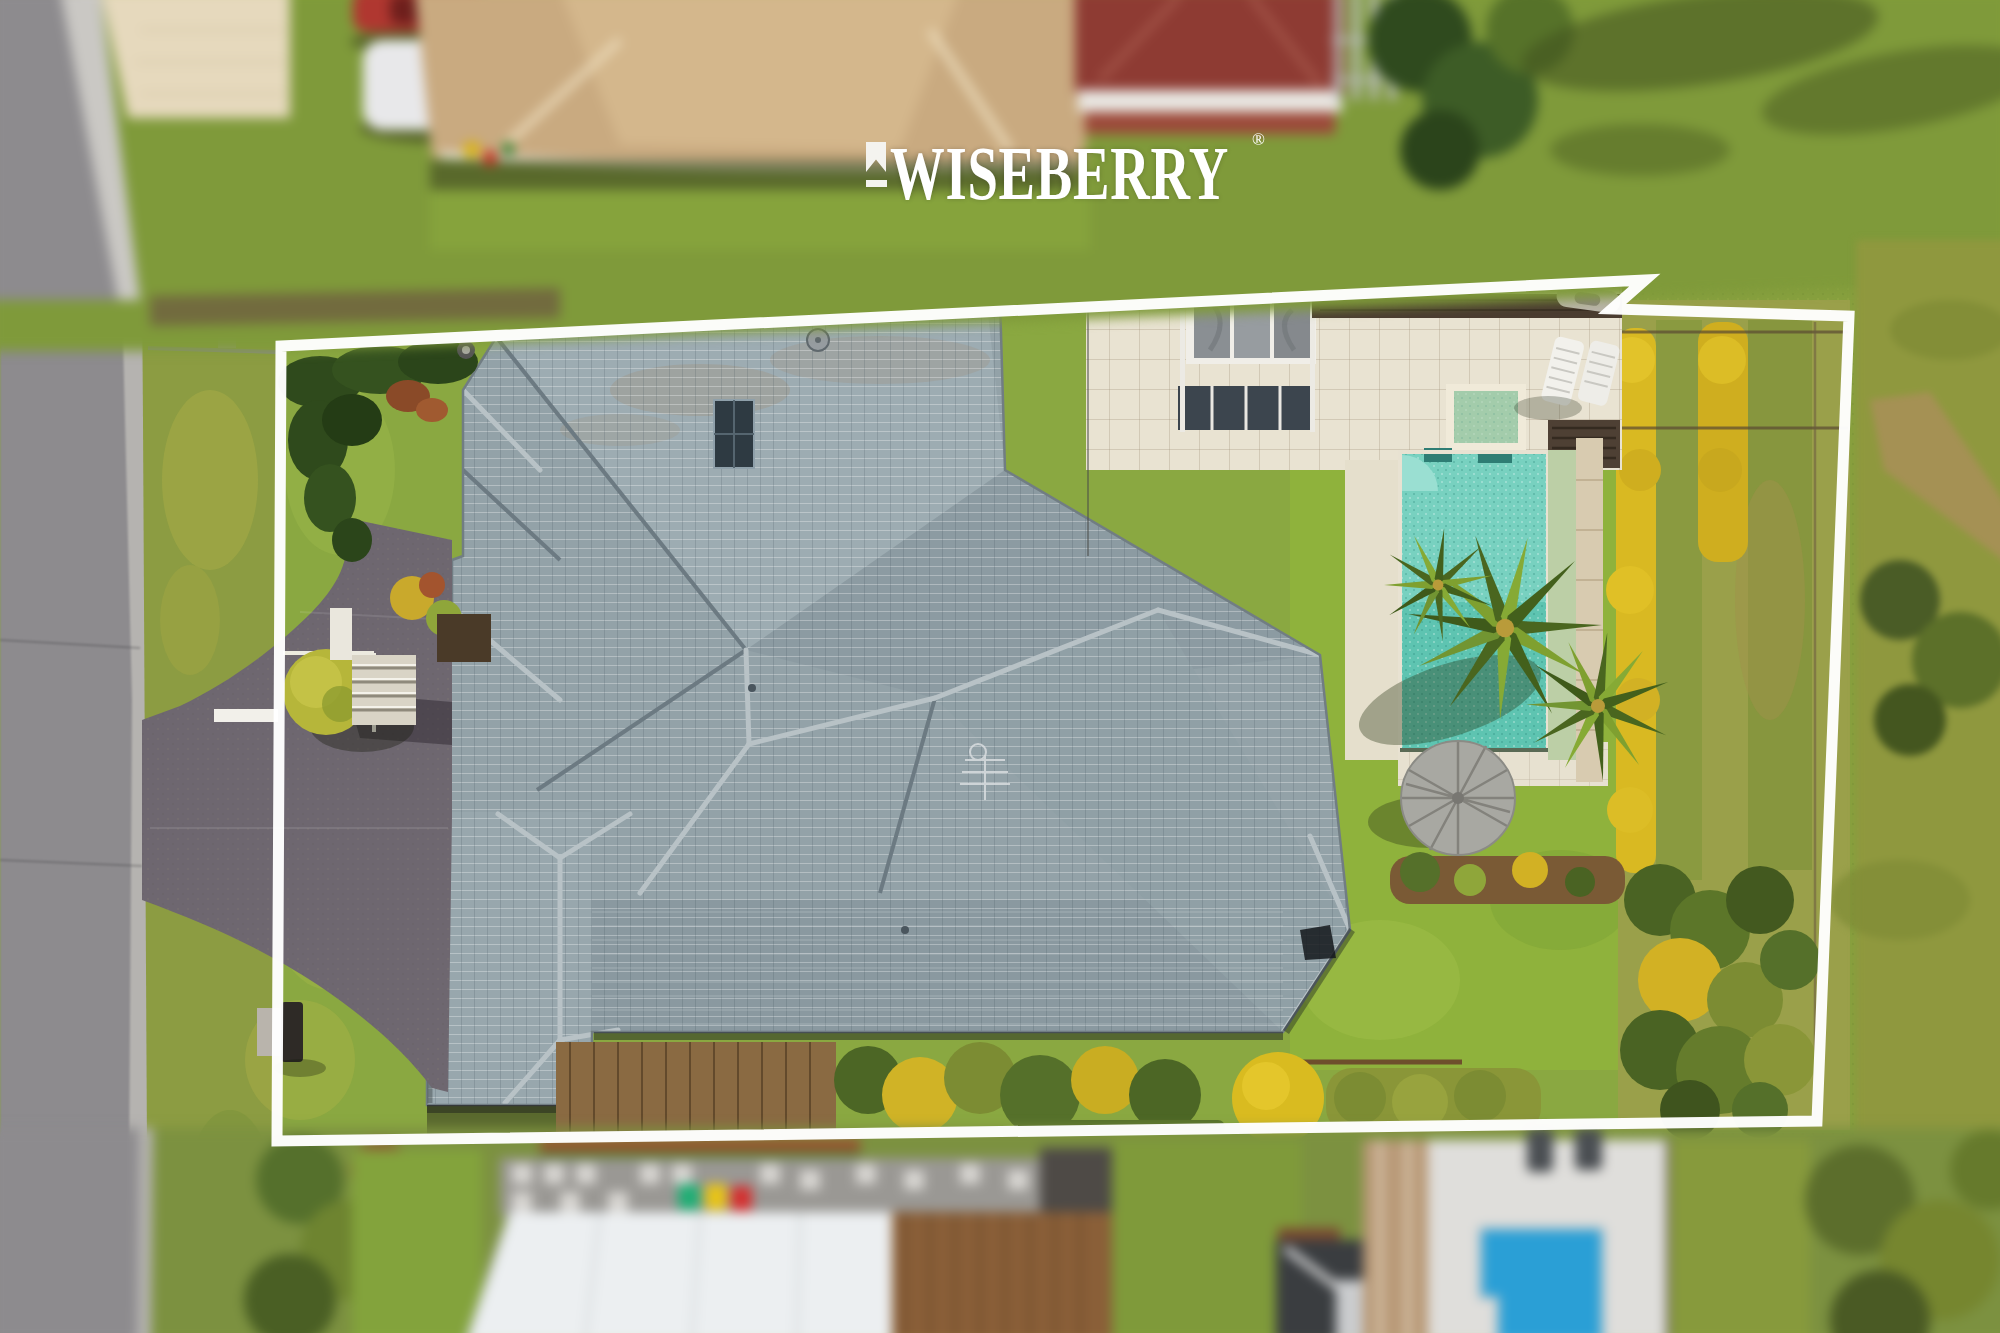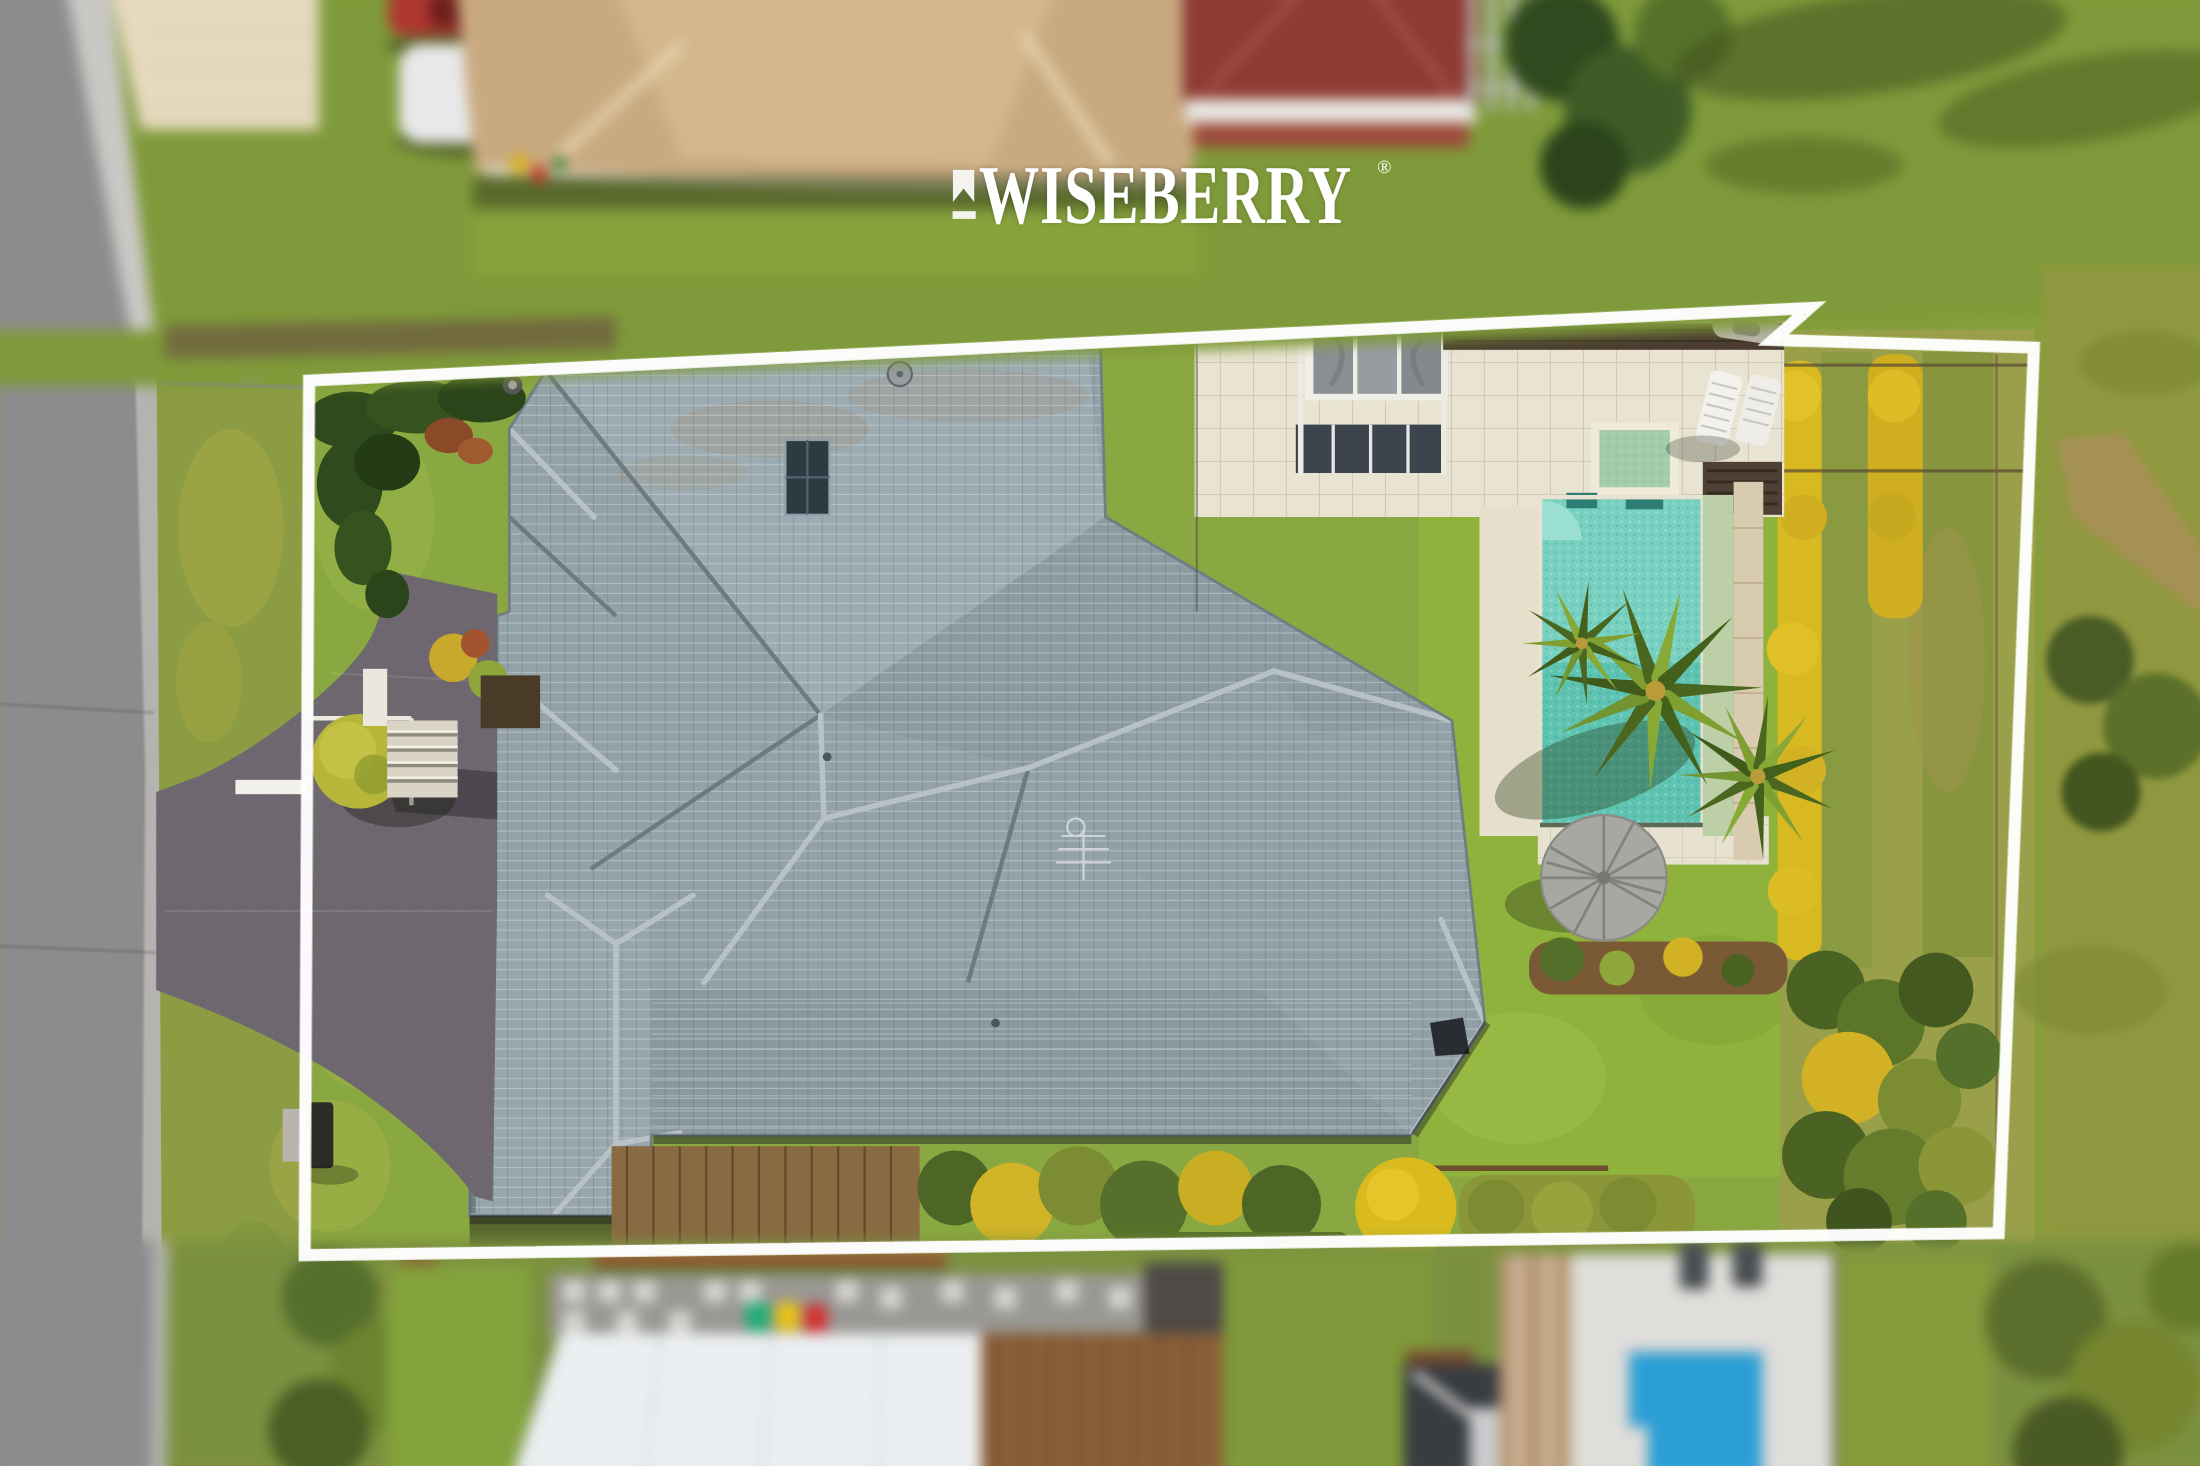--- a/index.html
+++ b/index.html
@@ -4,22 +4,22 @@
 <style>
   html,body{margin:0;padding:0;background:#7f9a3a;}
   #stage{position:relative;width:2000px;height:1333px;overflow:hidden;
          font-family:"Liberation Sans",sans-serif;}
   #stage svg{position:absolute;left:0;top:0;}
   .blur6{filter:blur(6px);}
   .blur3{filter:blur(3.5px);}
   .blur2{filter:blur(2px);}
   .blur1{filter:blur(1.2px);}
   
-  .watermark{position:absolute;left:866px;top:140px;color:#fff;z-index:50;
-             display:flex;align-items:center;}
+  .watermark{position:absolute;left:866px;top:128px;color:#fff;z-index:50;
+             display:flex;align-items:flex-end;}
   .ribbon-wrap{position:relative;width:24px;height:62px;margin-top:14px;}
   .ribbon{position:absolute;left:0;top:0;width:20px;height:30px;background:#f4f3ef;
           clip-path:polygon(0 0,100% 0,100% 100%,50% 58%,0 100%);}
   .ribbon-underscore{position:absolute;left:0;top:38px;width:21px;height:7px;background:#f4f3ef;}
   .brand{font-family:"Liberation Serif",serif;font-weight:bold;font-size:76px;line-height:62px;
          letter-spacing:1px;transform:scaleX(.72);transform-origin:left top;
          text-shadow:0 0 6px rgba(0,0,0,.18);white-space:nowrap;}
   .brand-reg{font-family:"Liberation Serif",serif;font-size:17px;position:absolute;
              left:386px;top:2px;}
 </style>

